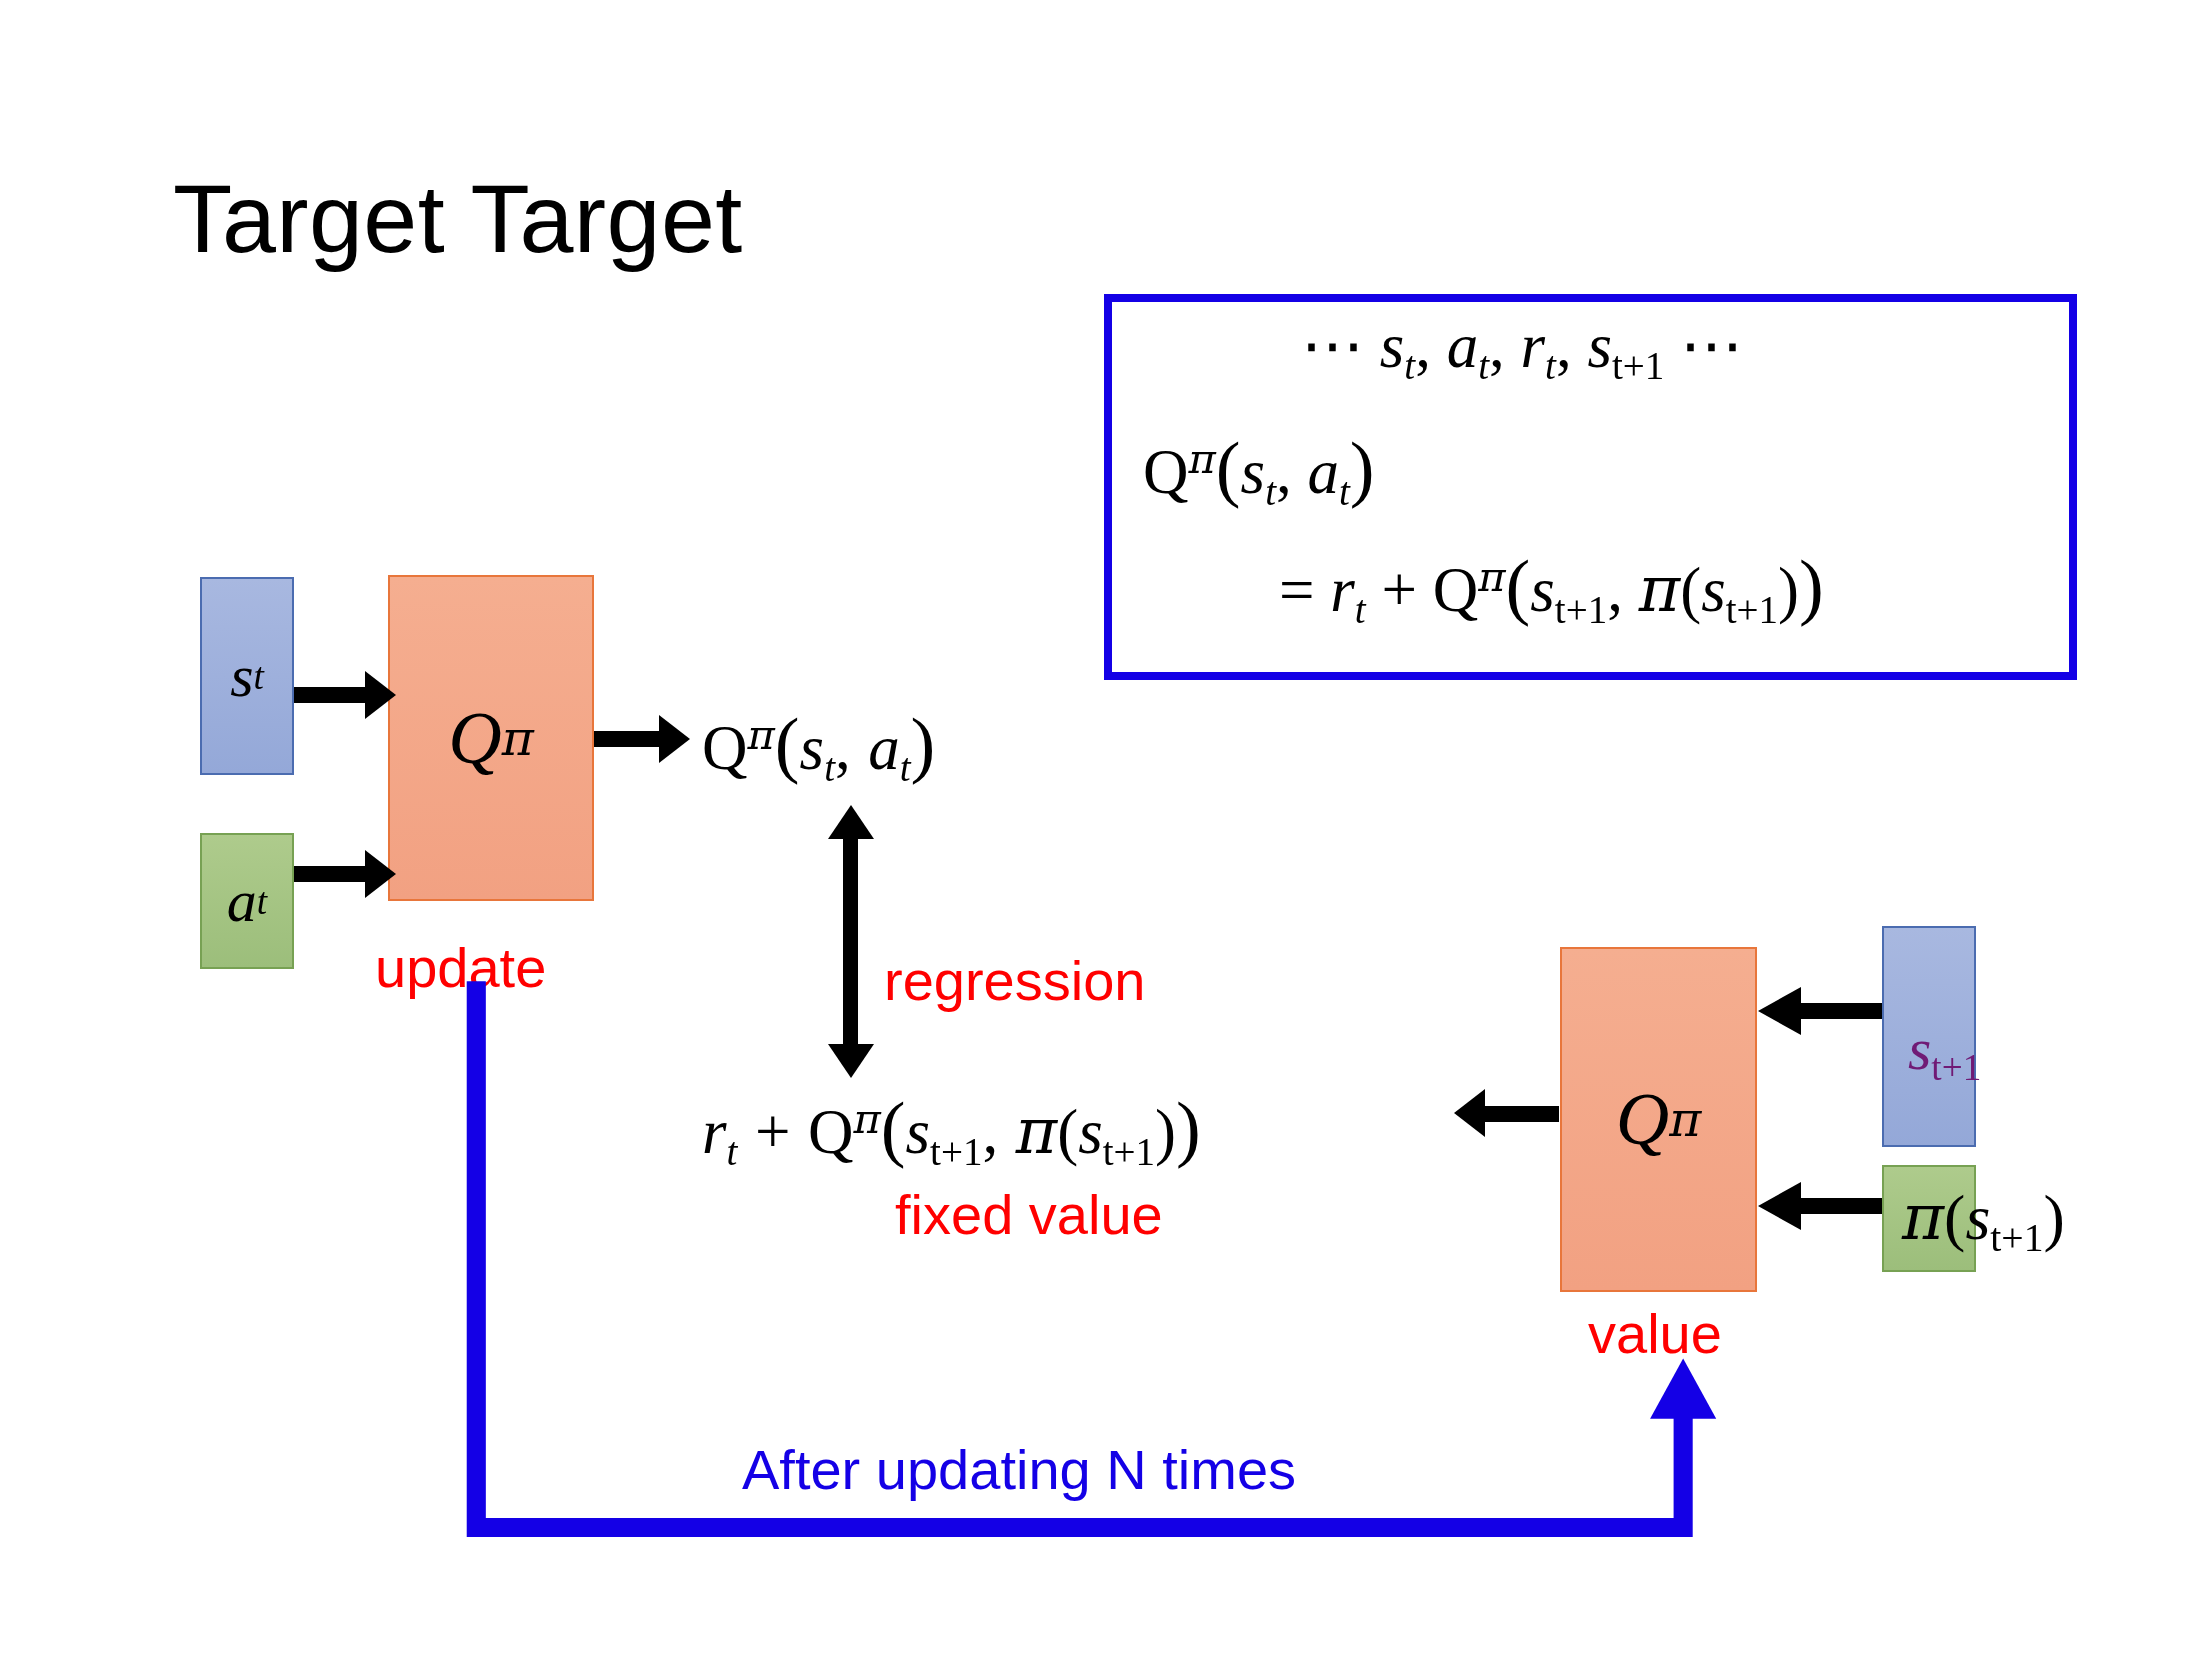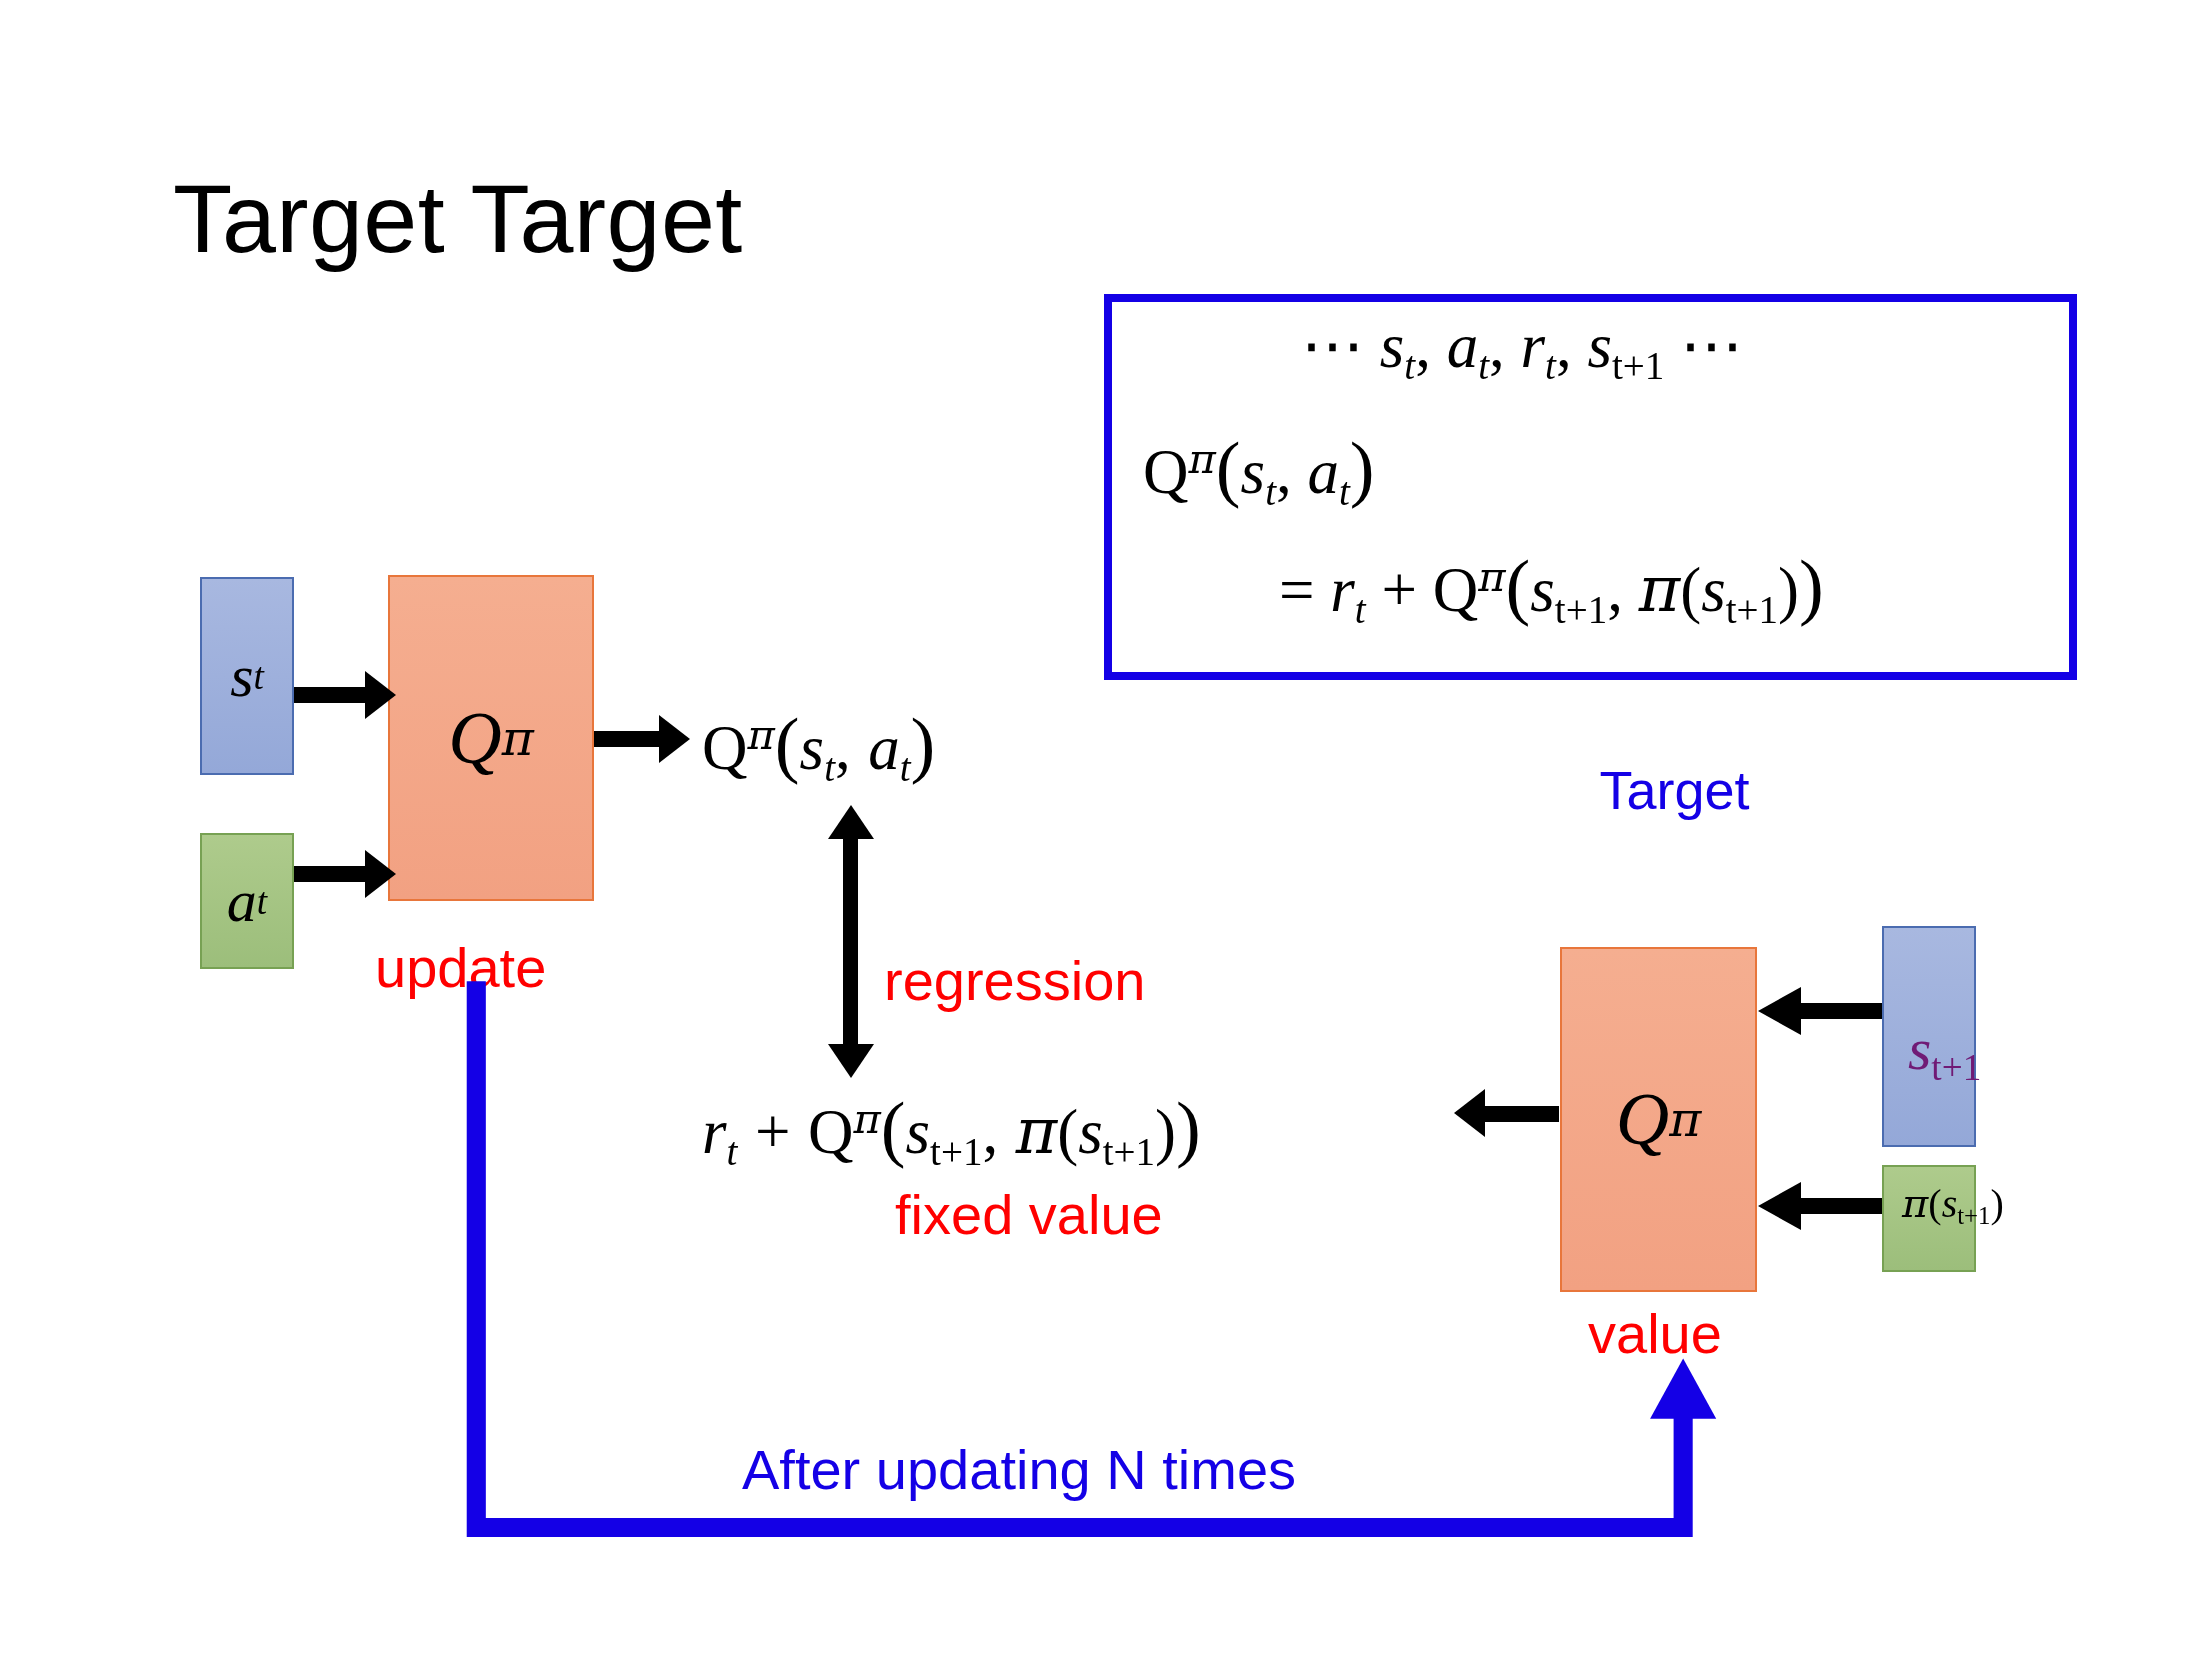--- a/index.html
+++ b/index.html
@@ -220,37 +220,36 @@
 <div class="abs lbl red" id="fixed-value-label">fixed value</div>
 
 <div class="abs">
   <div class="arrow-line" style="left:1485px; top:1106px; width:74px; height:16px;"></div>
   <div class="arrow-head" style="left:1454px; top:1089px;
        border-top:24px solid transparent; border-bottom:24px solid transparent;
        border-right:31px solid #000000;"></div>
 </div>
 
 <div class="abs lbl blue" id="target-network-label">
-  <div>Target</div>
 </div>
 
 <div class="abs box-orange" id="q-box-right">
   <div class="box-label" style="font-size:74px">
     <span class="mi" style="font-family:'Liberation Serif',serif">Q</span>
       <span class="sup">π</span>
   </div>
 </div>
 
 <div class="abs box-blue" id="state-box-right"></div>
 <div class="abs lbl" style="left:1908px; top:1014px; font-size:60px; color:#701a75;">
   <span class="mi">s</span><span class="subn">t+1</span>
 </div>
 
 <div class="abs box-green" id="action-box-right"></div>
-<div class="abs lbl" style="left:1902px; top:1180px; font-size:40px; color:#000;">
+<div class="abs lbl" style="left:1902px; top:1180px; font-size:64px; color:#000;">
   <span class="gk">π</span><span class="mu">(</span><span class="mi">s</span><span class="subn">t+1</span><span class="mu">)</span>
 </div>
 
 <div class="abs">
   <div class="arrow-line" style="left:1801px; top:1003px; width:81px; height:16px;"></div>
   <div class="arrow-head" style="left:1758px; top:987px;
        border-top:24px solid transparent; border-bottom:24px solid transparent;
        border-right:43px solid #000000;"></div>
 </div>
 

